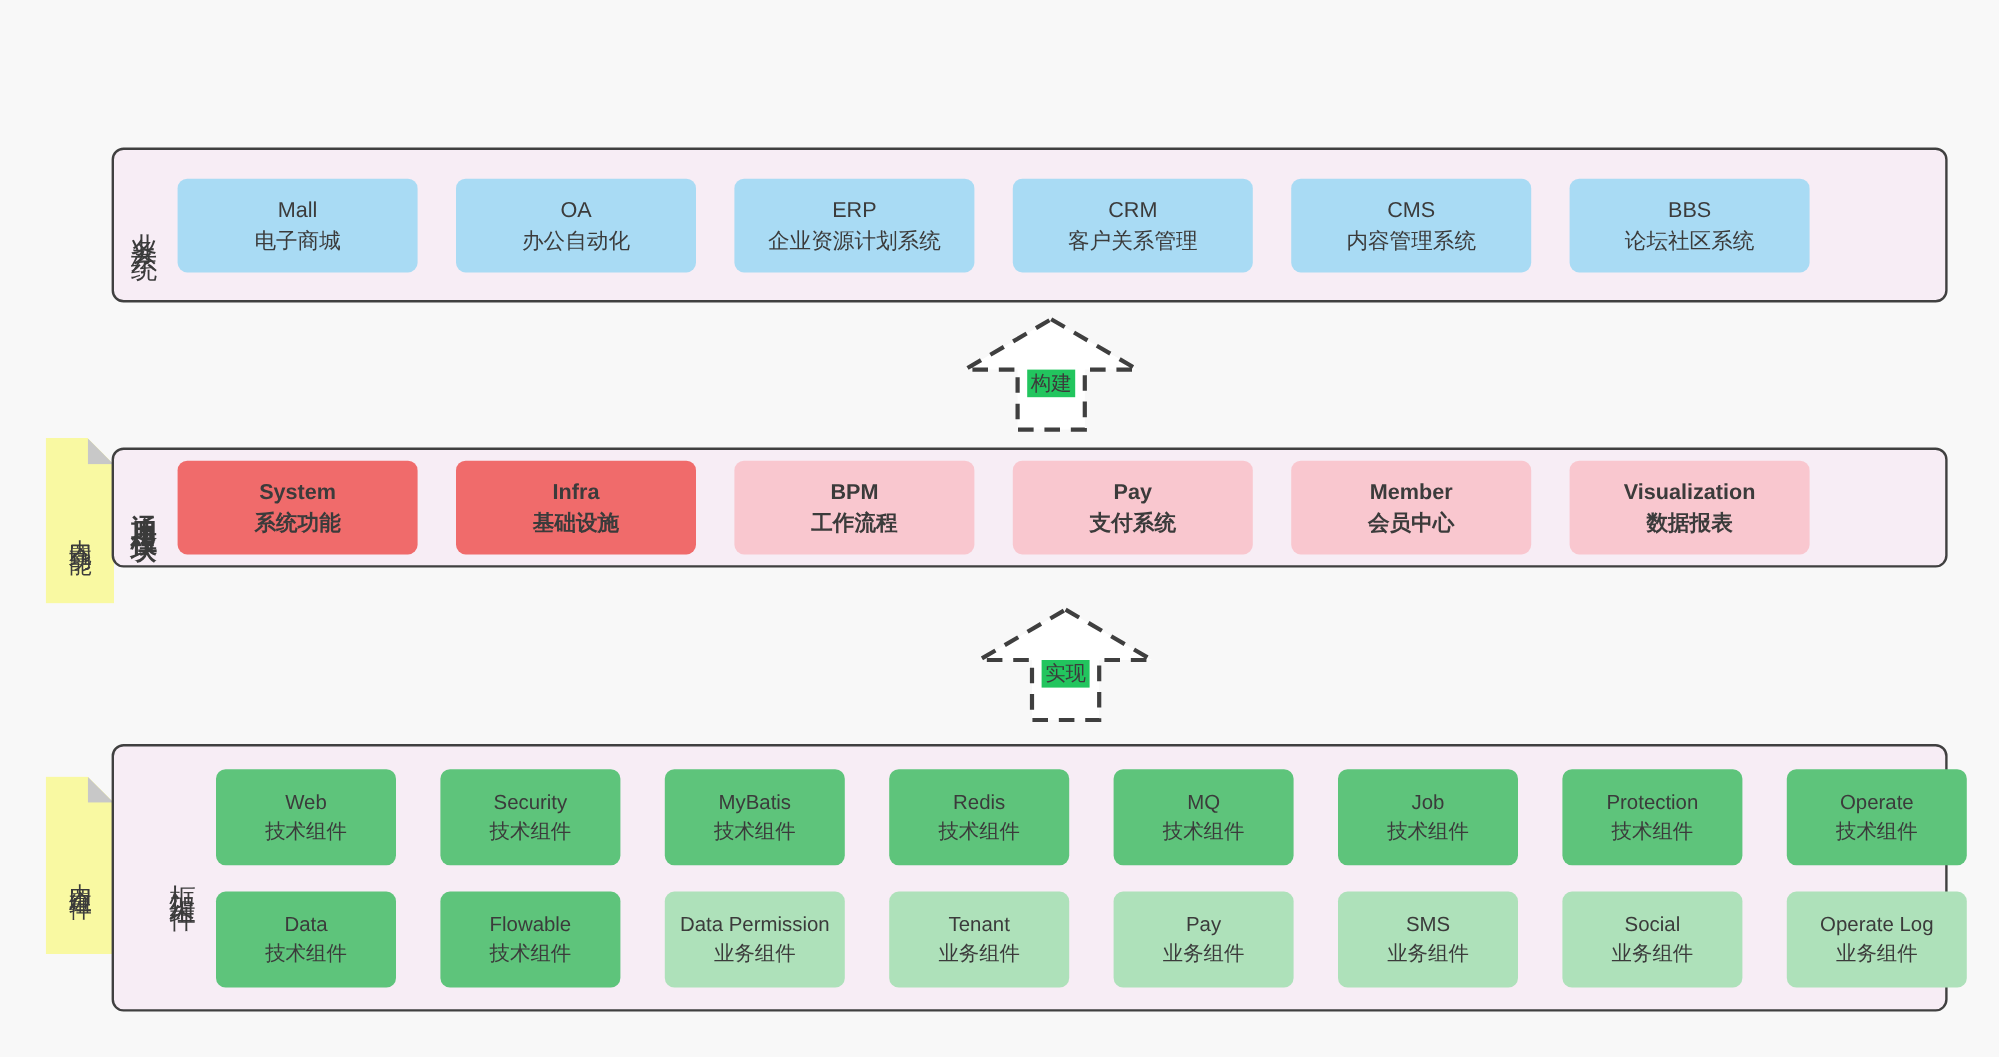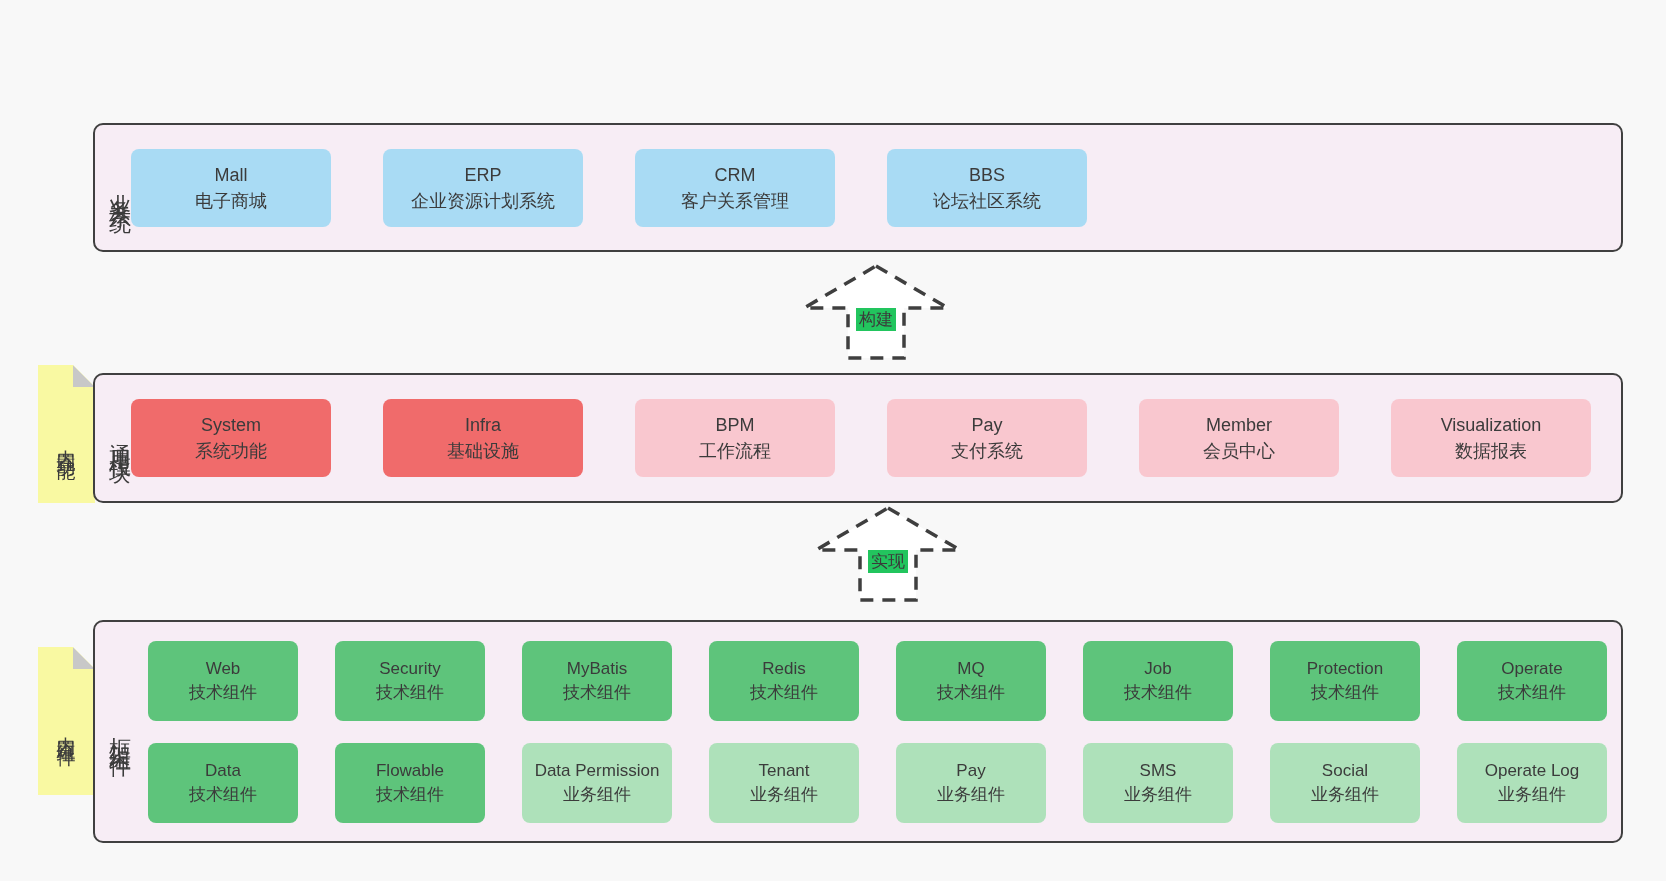--- a/index.html
+++ b/index.html
@@ -19,35 +19,35 @@
     position:absolute;
     left:93px; width:1530px;
     background:#f7edf5;
     border:2px solid #404040;
     border-radius:10px;
     box-sizing:border-box;
     display:flex; align-items:center;
     z-index:2;
   }
   #layer-business   { top:123px; height:129px; }
-  #layer-modules    { top:373px; height:130px; }
-  #layer-components { top:620px; height:223px; }
+  #layer-modules    { top:373px; height:100px;font-weight:bold; }
+  #layer-components { top:620px; height:223px;padding-left:32px; }
 
   .layer-label {
     writing-mode:vertical-rl;
     text-orientation:upright;
     font-size:22px;
     letter-spacing:6px;
     line-height:1;
     color:#3b3b3b;
     margin-left:14px;
     flex:none;
   }
 
-  .boxes { display:flex; gap:52px; }
+  .boxes { display:flex; gap:32px; margin-left:17px; }
   .box {
     width:200px; height:78px;
     border-radius:8px;
     display:flex; flex-direction:column;
     align-items:center; justify-content:center;
     text-align:center;
     color:#3b3b3b;
     font-size:18px; line-height:26px;
     flex:none;
     padding:0 8px; box-sizing:border-box;
@@ -115,26 +115,34 @@
 <div class="canvas">
 
   <div class="layer" id="layer-business">
     <div class="layer-label">业务系统</div>
     <div class="boxes">
       <div class="box c-blue">
         <span>Mall</span>
         <span>电子商城</span>
       </div>
       <div class="box c-blue">
+        <span>OA</span>
+        <span>办公自动化</span>
+      </div>
+      <div class="box c-blue">
         <span>ERP</span>
         <span>企业资源计划系统</span>
       </div>
       <div class="box c-blue">
         <span>CRM</span>
         <span>客户关系管理</span>
+      </div>
+      <div class="box c-blue">
+        <span>CMS</span>
+        <span>内容管理系统</span>
       </div>
       <div class="box c-blue">
         <span>BBS</span>
         <span>论坛社区系统</span>
       </div>
     </div>
   </div>
 
   <div class="arrow" id="arrow-build">
     <svg viewBox="0 0 152 100">

